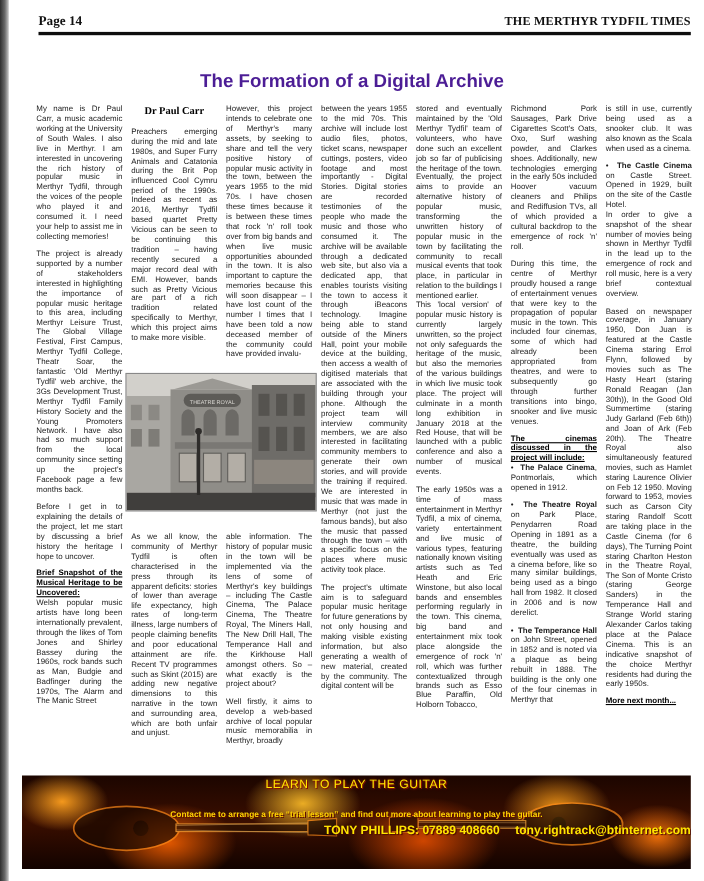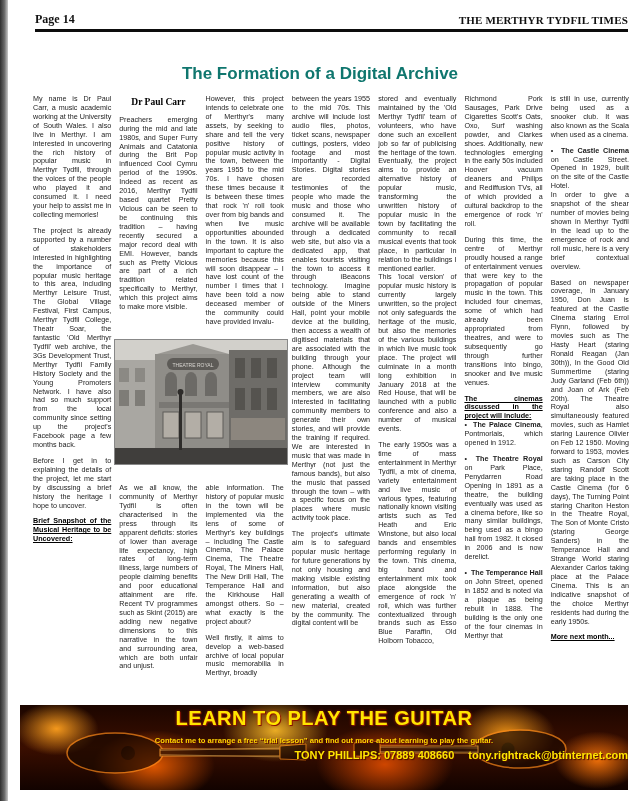--- a/index.html
+++ b/index.html
@@ -3,21 +3,21 @@
 <meta charset="utf-8">
 <style>
   html,body{margin:0;padding:0;background:#e8e8e8;}
   .page{position:relative;width:640px;height:801px;background:#ffffff;font-family:"Liberation Sans",sans-serif;overflow:hidden;margin:0 auto;}
   .scan-edge{position:absolute;left:0;top:0;width:8px;height:100%;background:linear-gradient(90deg,#2f2f2f 0%,#6a6a6a 55%,#c9c9c9 100%);}
   .header-row{position:absolute;top:12px;left:35px;width:593px;display:flex;justify-content:space-between;align-items:center;font-family:"Liberation Serif",serif;font-weight:bold;color:#111;}
   .pagenum{font-size:12px;}
   .masthead{font-size:11px;letter-spacing:.2px;}
   .rule{position:absolute;top:29px;left:35px;width:593px;border-top:3px solid #0d0d0d;}
   .title{position:absolute;top:34px;left:6px;width:628px;text-align:center;font-size:27px;font-weight:bold;color:#060606;letter-spacing:-.5px;white-space:nowrap;}
-  .subtitle{position:absolute;top:64px;left:6px;width:628px;text-align:center;font-size:17px;font-weight:bold;color:#0f766e;}
+  .subtitle{position:absolute;top:64px;left:6px;width:628px;text-align:center;font-size:17px;font-weight:bold;color:#4c1d95;}
   .columns{position:absolute;top:95px;left:33px;width:596px;height:608px;display:flex;gap:8px;overflow:hidden;}
   .col{flex:1 1 0;min-width:0;font-size:7.2px;line-height:1.24;text-align:justify;color:#1c1c1c;}
   .blk{margin:0;}
   .blk + .blk{margin-top:7px;}
   .blk.flush{margin-top:0;}
   .byline{font-family:"Liberation Serif",serif;font-weight:bold;font-size:9.5px;text-align:center;margin-top:2px;margin-bottom:0;color:#000;}
   .heading{font-weight:bold;text-decoration:underline;color:#000;}
   .heading + .blk{margin-top:0;}
   .more{font-weight:bold;text-decoration:underline;color:#000;}
   .spacer{margin-top:0;}
@@ -28,21 +28,21 @@
   .ad{position:absolute;left:20px;top:705px;width:608px;height:85px;overflow:hidden;
       background:
       radial-gradient(60px 38px at 6% 28%, rgba(255,160,30,.95), rgba(255,90,0,0) 70%),
       radial-gradient(85px 50px at 22% 72%, rgba(255,100,0,.85), rgba(200,40,0,0) 72%),
       radial-gradient(75px 45px at 42% 30%, rgba(255,190,40,.9), rgba(255,120,0,0) 70%),
       radial-gradient(95px 55px at 60% 70%, rgba(235,80,0,.85), rgba(150,20,0,0) 72%),
       radial-gradient(70px 45px at 80% 35%, rgba(255,160,25,.9), rgba(210,60,0,0) 70%),
       radial-gradient(60px 40px at 95% 65%, rgba(255,120,10,.9), rgba(150,30,0,0) 72%),
       linear-gradient(180deg,#1c0600 0%,#3a0e00 50%,#120300 100%);}
   .ad .guitars{position:absolute;left:0;top:0;opacity:.85;}
-  .ad-headline{position:absolute;top:2px;left:0;width:100%;text-align:center;font-size:20px;font-weight:bold;color:#ffe600;text-shadow:0 0 3px #b71c00,1px 1px 0 #7a1000;letter-spacing:.5px;}
+  .ad-headline{position:absolute;top:2px;left:0;width:100%;text-align:center;font-size:11px;font-weight:normal;color:#ffe600;text-shadow:0 0 3px #b71c00,1px 1px 0 #7a1000;letter-spacing:.5px;}
   .ad-line1{position:absolute;top:31px;left:0;width:100%;text-align:center;font-size:7.6px;font-weight:bold;color:#ffd400;text-shadow:1px 1px 0 #5d0d00;}
   .ad-contact{position:absolute;top:44px;left:0;width:100%;text-align:right;font-size:11px;font-weight:bold;color:#ffe600;text-shadow:1px 1px 1px #4a0a00;}
   .ad-contact .email{margin-left:14px;}
   .ad-strip{position:absolute;left:0;bottom:4px;width:100%;height:15px;background:#000;display:flex;align-items:center;justify-content:center;}
   .ad-strip span{font-size:7.2px;font-weight:bold;color:#d6e021;letter-spacing:.2px;}
 </style>
 </head>
 <body>
 
 <div class="page">
@@ -55,20 +55,21 @@
   <div class="rule"></div>
 
   <div class="subtitle">The Formation of a Digital Archive</div>
 
   <div class="columns">
       <div class="col c1">
         <p class="blk para">My name is Dr Paul Carr, a music academic working at the University of South Wales. I also live in Merthyr. I am interested in uncovering the rich history of popular music in Merthyr Tydfil, through the voices of the people who played it and consumed it. I need your help to assist me in collecting memories!</p>
         <p class="blk para">The project is already supported by a number of stakeholders interested in highlighting the importance of popular music heritage to this area, including Merthyr Leisure Trust, The Global Village Festival, First Campus, Merthyr Tydfil College, Theatr Soar, the fantastic 'Old Merthyr Tydfil' web archive, the 3Gs Development Trust, Merthyr Tydfil Family History Society and the Young Promoters Network. I have also had so much support from the local community since setting up the project's Facebook page a few months back.</p>
         <p class="blk para">Before I get in to explaining the details of the project, let me start by discussing a brief history the heritage I hope to uncover.</p>
         <p class="blk heading">Brief Snapshot of the Musical Heritage to be Uncovered:</p>
+        <p class="blk para flush">Welsh popular music artists have long been internationally prevalent, through the likes of Tom Jones and Shirley Bassey during the 1960s, rock bands such as Man, Budgie and Badfinger during the 1970s, The Alarm and The Manic Street</p>
       </div>
       <div class="col c2">
         <div class="blk byline">Dr Paul Carr</div>
         <p class="blk para">Preachers emerging during the mid and late 1980s, and Super Furry Animals and Catatonia during the Brit Pop influenced Cool Cymru period of the 1990s. Indeed as recent as 2016, Merthyr Tydfil based quartet Pretty Vicious can be seen to be continuing this tradition – having recently secured a major record deal with EMI. However, bands such as Pretty Vicious are part of a rich tradition related specifically to Merthyr, which this project aims to make more visible.</p>
         <p class="blk spacer"></p>
         <p class="blk para">As we all know, the community of Merthyr Tydfil is often characterised in the press through its apparent deficits: stories of lower than average life expectancy, high rates of long-term illness, large numbers of people claiming benefits and poor educational attainment are rife. Recent TV programmes such as Skint (2015) are adding new negative dimensions to this narrative in the town and surrounding area, which are both unfair and unjust.</p>
       </div>
       <div class="col c3">
         <p class="blk para">However, this project intends to celebrate one of Merthyr's many assets, by seeking to share and tell the very positive history of popular music activity in the town, between the years 1955 to the mid 70s. I have chosen these times because it is between these times that rock 'n' roll took over from big bands and when live music opportunities abounded in the town. It is also important to capture the memories because this will soon disappear – I have lost count of the number I times that I have been told a now deceased member of the community could have provided invalu-</p>
         <p class="blk spacer"></p>

